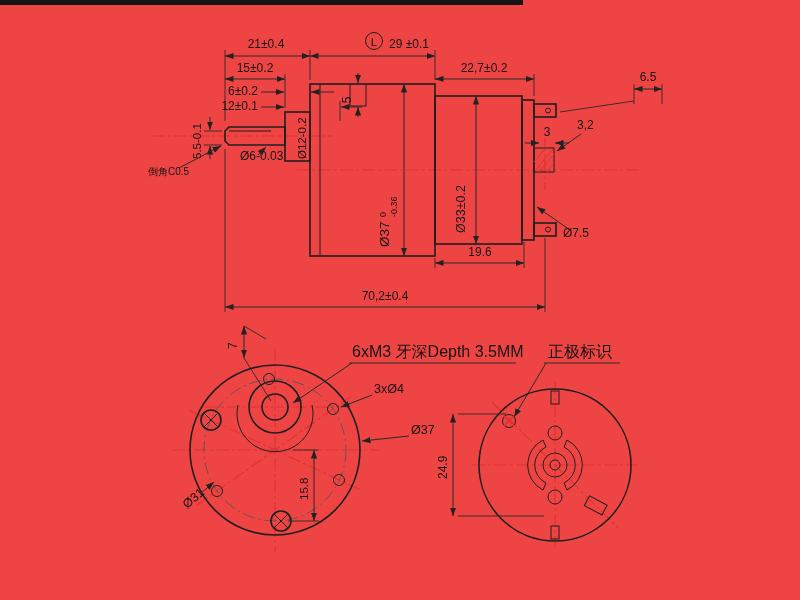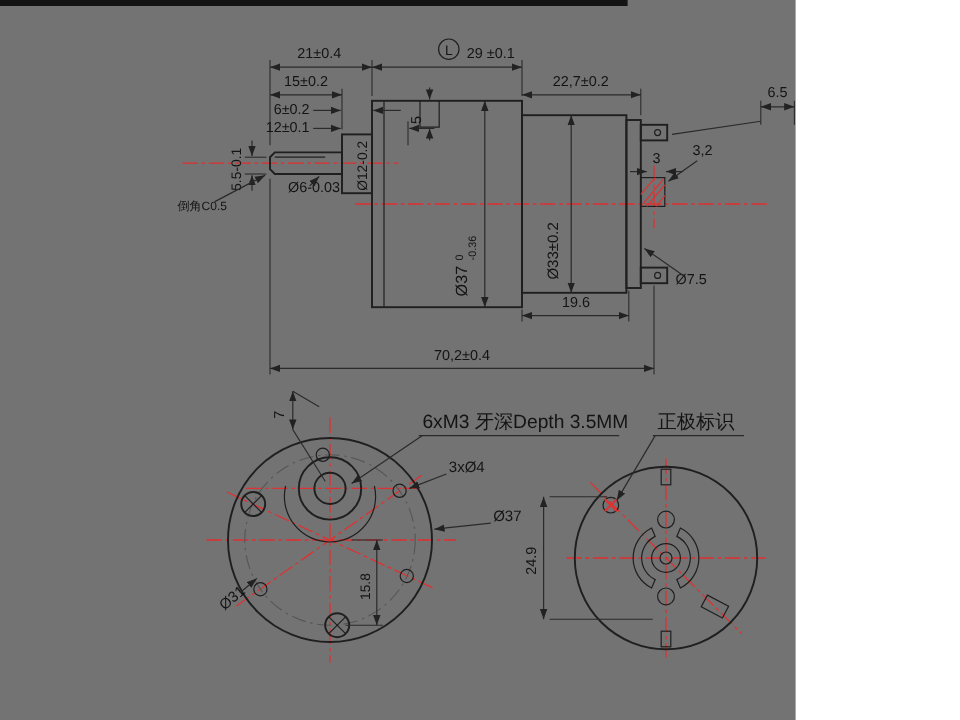--- a/index.html
+++ b/index.html
@@ -1,17 +1,17 @@
 <!DOCTYPE html>
 <html><head>
 <meta charset="utf-8">
 <style>
   html,body{margin:0;padding:0;background:#fff;}
   .canvas{
-    position:relative;width:663px;height:600px;background:#737373;overflow:hidden;
+    position:relative;width:800px;height:600px;background:#ef4444;overflow:hidden;
     font-family:"Liberation Sans","DejaVu Sans",sans-serif;
   }
   svg{display:block;}
   text{fill:#141414;font-family:"Liberation Sans","DejaVu Sans",sans-serif;}
   .outline{stroke:#1f1f1f;stroke-width:1.6;fill:none;}
   .thin{stroke:#1f1f1f;stroke-width:1;fill:none;}
   .dim{stroke:#2a2a2a;stroke-width:1;fill:none;}
   .ext{stroke:#2a2a2a;stroke-width:0.9;fill:none;}
   .cl{stroke:#e03131;stroke-width:1.1;fill:none;stroke-dasharray:13 3 3 3;}
   .hatch{stroke:#e03131;stroke-width:1;fill:none;}

